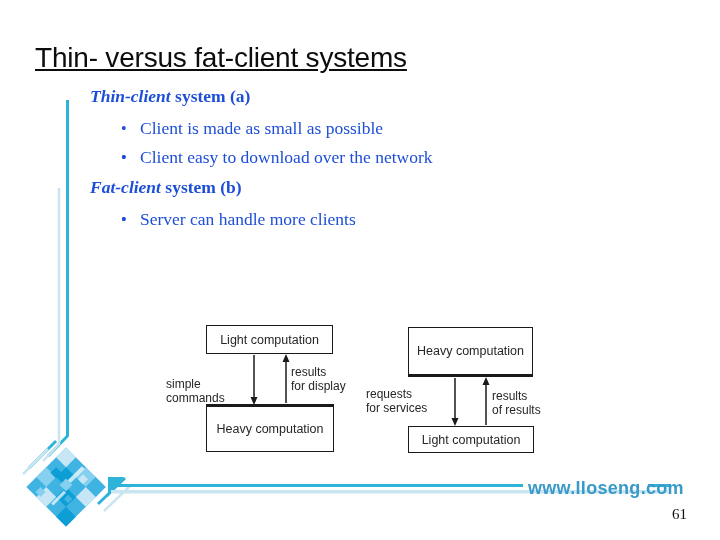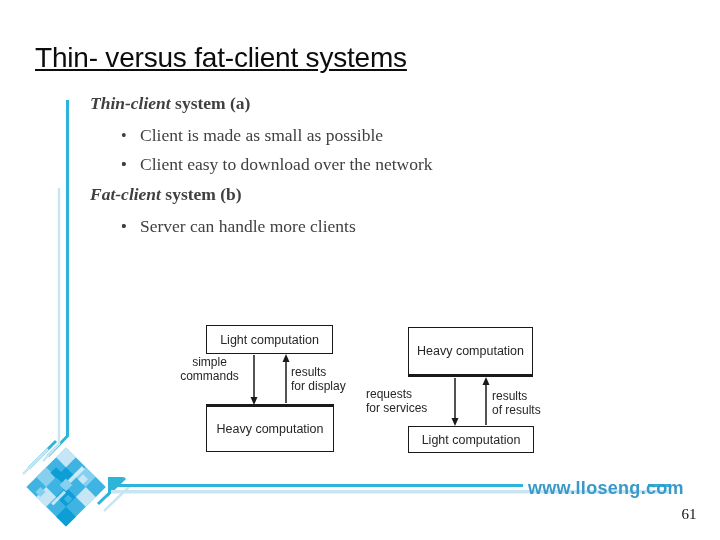--- a/index.html
+++ b/index.html
@@ -12,22 +12,22 @@
   }
   
   .slide-title {
     position: absolute; left: 35px; top: 42px;
     font-family: "Liberation Sans", sans-serif;
     font-size: 28px; font-weight: 400; color: #0c0c0c;
     letter-spacing: -0.2px; white-space: nowrap; text-decoration: underline;
   }
   
   .body-text {
-    position: absolute; left: 90px; top: 89px; width: 500px;
-    font-size: 17.5px; color: #404040;
+    position: absolute; left: 90px; top: 82px; width: 500px;
+    font-size: 17.5px; color: #1d4ed8;
   }
   .sec-heading { font-weight: bold; line-height: 29px; }
   .sec-heading .ital { font-style: italic; }
   .bullet-list { margin: 0 0 1px 0; padding: 0; list-style: none; }
   .bullet-item {
     position: relative; line-height: 29px; padding-left: 50px;
   }
   .bullet-item:first-child { margin-top: 3px; }
   .bullet-marker {
     position: absolute; left: 31px; top: 0; font-size: 16px;
@@ -42,36 +42,36 @@
   }
   #box-a-top    { left: 206px; top: 325px; width: 127px; height: 29px; }
   #box-a-bottom { left: 206px; top: 404px; width: 128px; height: 48px; border-top-width: 3px; }
   #box-b-top    { left: 408px; top: 327px; width: 125px; height: 50px; border-bottom-width: 3px; }
   #box-b-bottom { left: 408px; top: 426px; width: 126px; height: 27px; }
   .arrow-label {
     position: absolute;
     font-family: "Liberation Sans", sans-serif;
     font-size: 12px; line-height: 13.5px; color: #262626; white-space: nowrap;
   }
-  #lbl-a-down { left: 166px; top: 356px; width: 87px; text-align: center; }
+  #lbl-a-down { left: 166px; top: 378px; width: 87px; text-align: left; }
   #lbl-a-up   { left: 291px; top: 366px; text-align: left; }
   #lbl-b-down { left: 366px; top: 388px; width: 86px; }
   #lbl-b-up   { left: 492px; top: 390px; text-align: left; }
   
   .footer-url {
     position: absolute; left: 528px; top: 478px; width: 118px;
     font-family: "Liberation Sans", sans-serif;
     font-size: 18px; font-weight: bold; text-align: center;
     color: var(--footer-text, #3a99c9); letter-spacing: 0.3px;
     white-space: nowrap;
   }
   .page-number {
     position: absolute; left: 672px; top: 506px; width: 34px;
     font-family: "Liberation Serif", serif;
-    font-size: 15px; color: #111; text-align: center;
+    font-size: 15px; color: #111; 
   }
   
   #deco { position: absolute; left: 0; top: 0; pointer-events: none; }
 </style>
 </head>
 <body>
 
 <div id="slide">
 
   <svg id="deco" width="720" height="540" viewBox="0 0 720 540">

